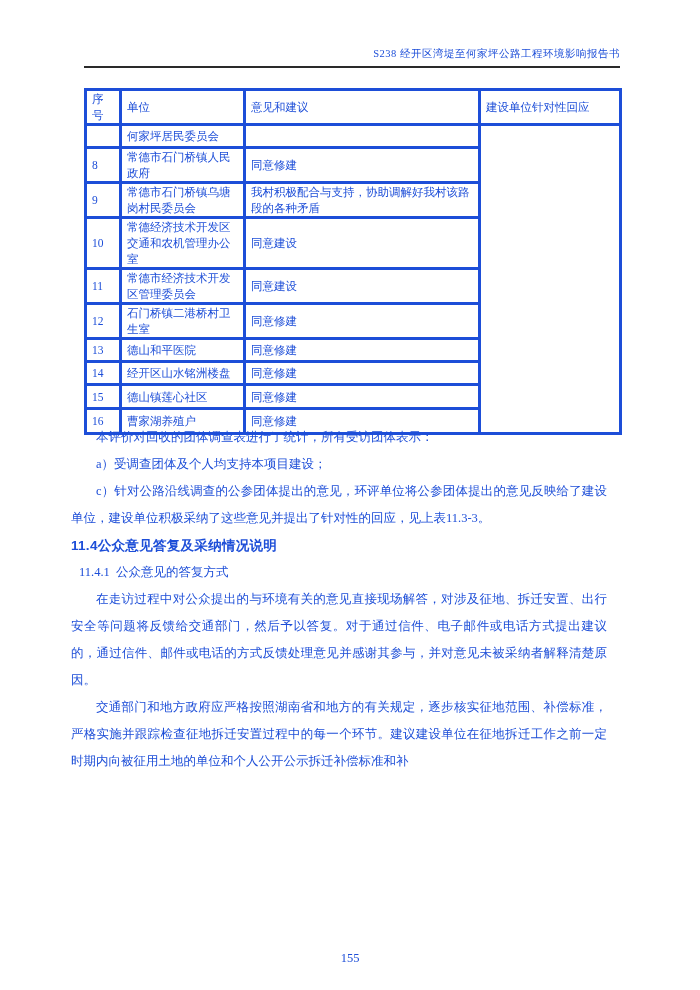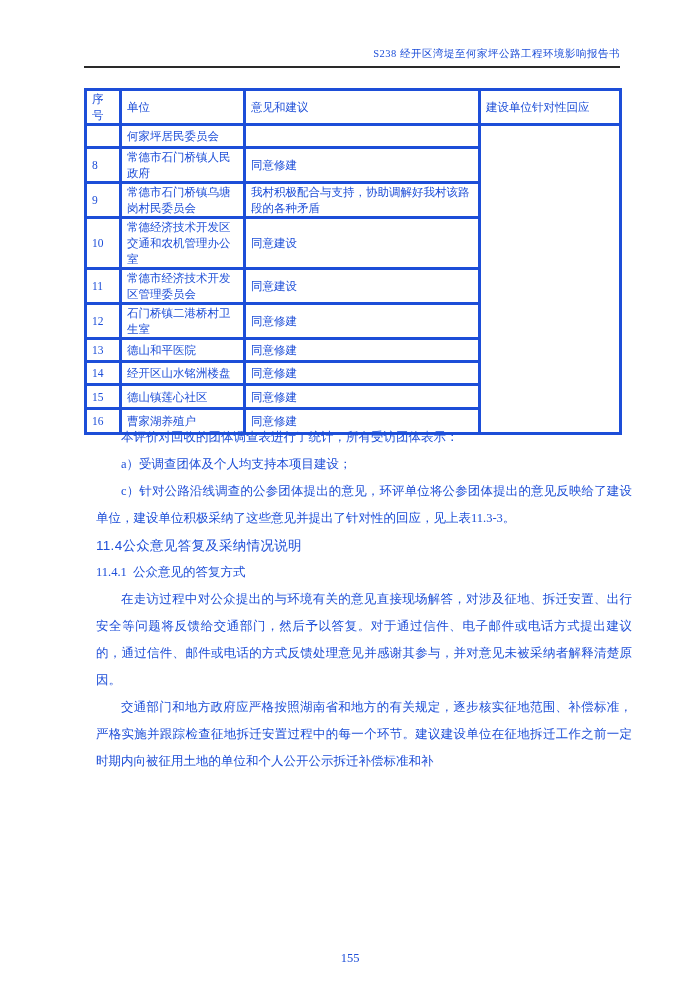--- a/index.html
+++ b/index.html
@@ -48,41 +48,42 @@
   }
   tr.h23 { height: 23px; }
   tr.h24 { height: 24px; }
   tr.h25 { height: 25px; }
   tr.h35 { height: 35px; }
   tr.h49 { height: 49px; }
   
   .body-text {
     position: absolute;
     top: 424px;
-    left: 96px;
+    left: 71px;
     width: 536px;
     font-size: 12.5px;
     line-height: 27px;
     text-align: justify;
   }
   .body-text p.indent { text-indent: 2em; }
   .h-major {
     font-size: 13.5px;
-    font-weight: normal;
+    font-weight: bold;
     line-height: 27px;
     text-align: left;
     font-family: "Liberation Sans", "DejaVu Sans", sans-serif;
     letter-spacing: 0.3px;
   }
   .h-minor {
     font-size: 12.5px;
     font-weight: normal;
     line-height: 27px;
     text-align: left;
     white-space: pre-wrap;
+    margin-left: 8px;
   }
   .page-number {
     position: absolute;
     top: 915px;
     left: 0;
     width: 700px;
     text-align: center;
     font-size: 12.5px;
     line-height: 16px;
     margin-top: 35px;

